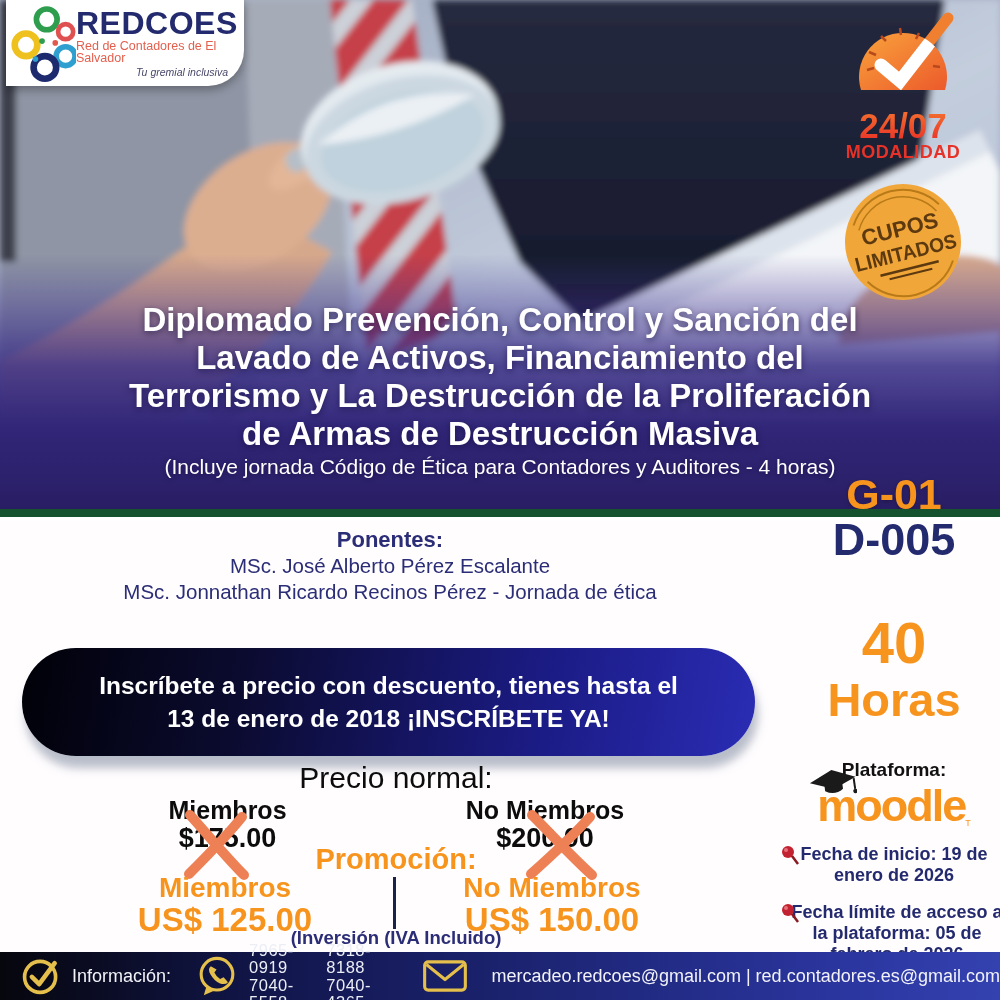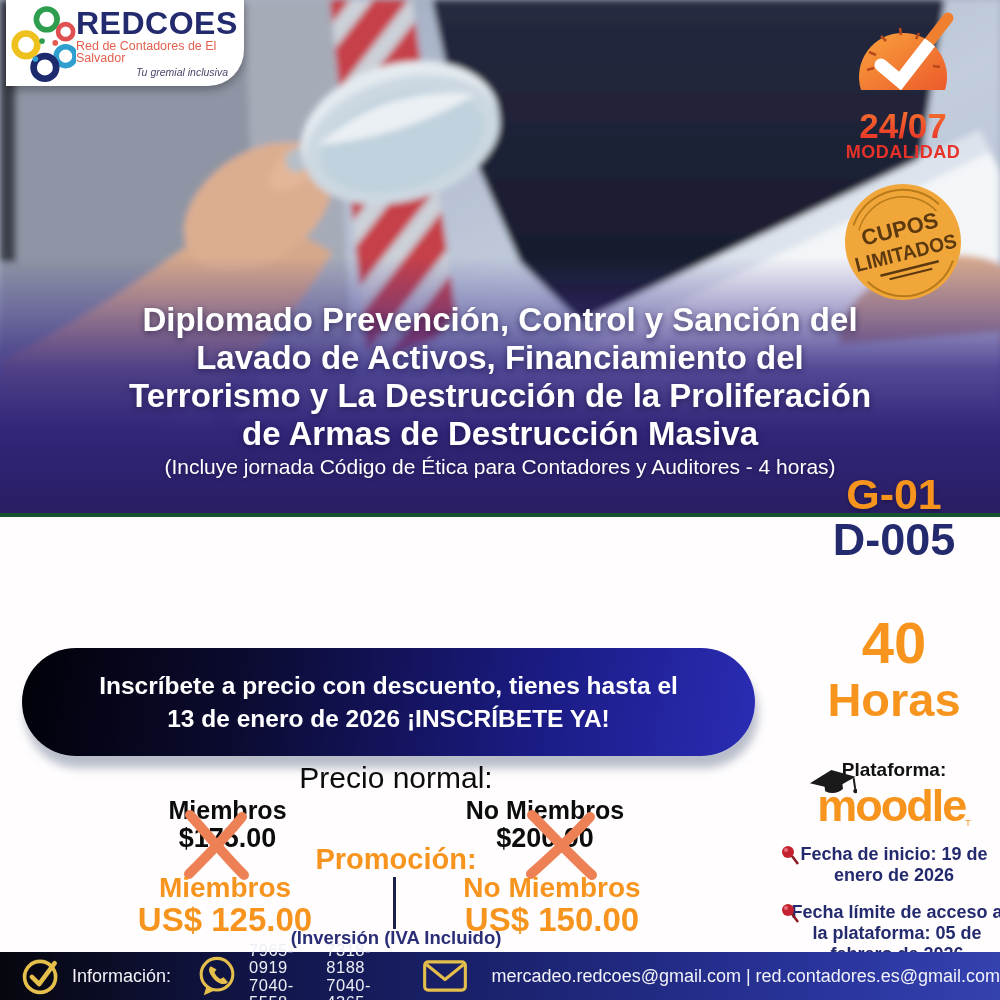--- a/index.html
+++ b/index.html
@@ -1,21 +1,21 @@
 <!DOCTYPE html>
 <html><head>
 <meta charset="utf-8">
 <style>
   * { margin:0; padding:0; box-sizing:border-box; }
   html,body { background:#555; }
   body { font-family:"Liberation Sans","DejaVu Sans",sans-serif; }
   .poster { position:relative; width:1000px; height:1000px; margin:0 auto; background:#fff; overflow:hidden; }
 
   
-  .hero { position:absolute; top:0; left:0; width:1000px; height:517px; border-bottom:4px solid #14532d; overflow:hidden; background:#aab3c6; }
+  .hero { position:absolute; top:0; left:0; width:1000px; height:517px; border-bottom:8px solid #14532d; overflow:hidden; background:#aab3c6; }
   .hero svg.scene { position:absolute; top:0; left:0; width:1000px; height:520px; }
   .hero-fade { position:absolute; inset:0; pointer-events:none;
     background:linear-gradient(to bottom, rgba(46,36,110,0) 50%, rgba(64,52,145,0.40) 60%, rgba(57,46,134,0.86) 72%, rgba(49,38,120,1) 84%, rgba(41,30,100,1) 100%); }
 
   
   .logo-card { position:absolute; top:0; left:6px; width:238px; height:86px; background:#fff;
     border-radius:0 0 36px 0; box-shadow:0 4px 10px rgba(0,0,0,.3); display:flex; align-items:center; padding:4px 6px 6px 4px; }
   .logo-text { flex:1; line-height:1; }
   .logo-name { font-size:32px; font-weight:bold; letter-spacing:.5px; color:#232a6d; }
   .logo-sub { font-size:12.5px; color:#e4604e; margin-top:1px; }
@@ -217,20 +217,25 @@
       <div>Lavado de Activos, Financiamiento del</div>
       <div>Terrorismo y La Destrucción de la Proliferación</div>
       <div>de Armas de Destrucción Masiva</div>
     </div>
     <div class="hero-sub">(Incluye jornada Código de Ética para Contadores y Auditores - 4 horas)</div>
     <div class="g-code">G-01</div>
   </div>
 
   <div class="content">
 
+    <div class="ponentes">
+      <div class="ponentes-h">Ponentes:</div>
+      <div class="speaker">MSc. José Alberto Pérez Escalante</div>
+      <div class="speaker">MSc. Jonnathan Ricardo Recinos Pérez - Jornada de ética</div>
+    </div>
 
     <div class="right-col">
       <div class="d-code">D-005</div>
       <div class="hours-num">40</div>
       <div class="hours-label">Horas</div>
       <div class="platform-h">Plataforma:</div>
       <div class="moodle">
         <svg class="moodle-cap" width="48" height="30" viewBox="0 0 48 30">
           <g transform="rotate(-8 24 14)">
             <polygon points="24,2 47,12 24,21 1,12" fill="#1a1a1a"></polygon>
@@ -258,21 +263,21 @@
           <line x1="12" y1="11" x2="18" y2="19" stroke="#8a1a22" stroke-width="2.5"></line>
         </svg>
         <span>Fecha límite de acceso a la plataforma: 05 de febrero de 2026</span>
       </div>
 
       <div class="restrictions">*Restricciones Aplican*</div>
     </div>
 
     <div class="banner">
       <div>Inscríbete a precio con descuento, tienes hasta el</div>
-      <div>13 de enero de 2026 ¡INSCRÍBETE YA!</div>
+      <div>13 de enero de 2018 ¡INSCRÍBETE YA!</div>
     </div>
 
     <div class="price-head">Precio normal:</div>
 
     <div class="pcol col-m">
       <div class="plabel">Miembros</div>
       <div class="pprice">$175.00</div>
     </div>
     <div class="pcol col-nm">
       <div class="plabel">No Miembros</div>

